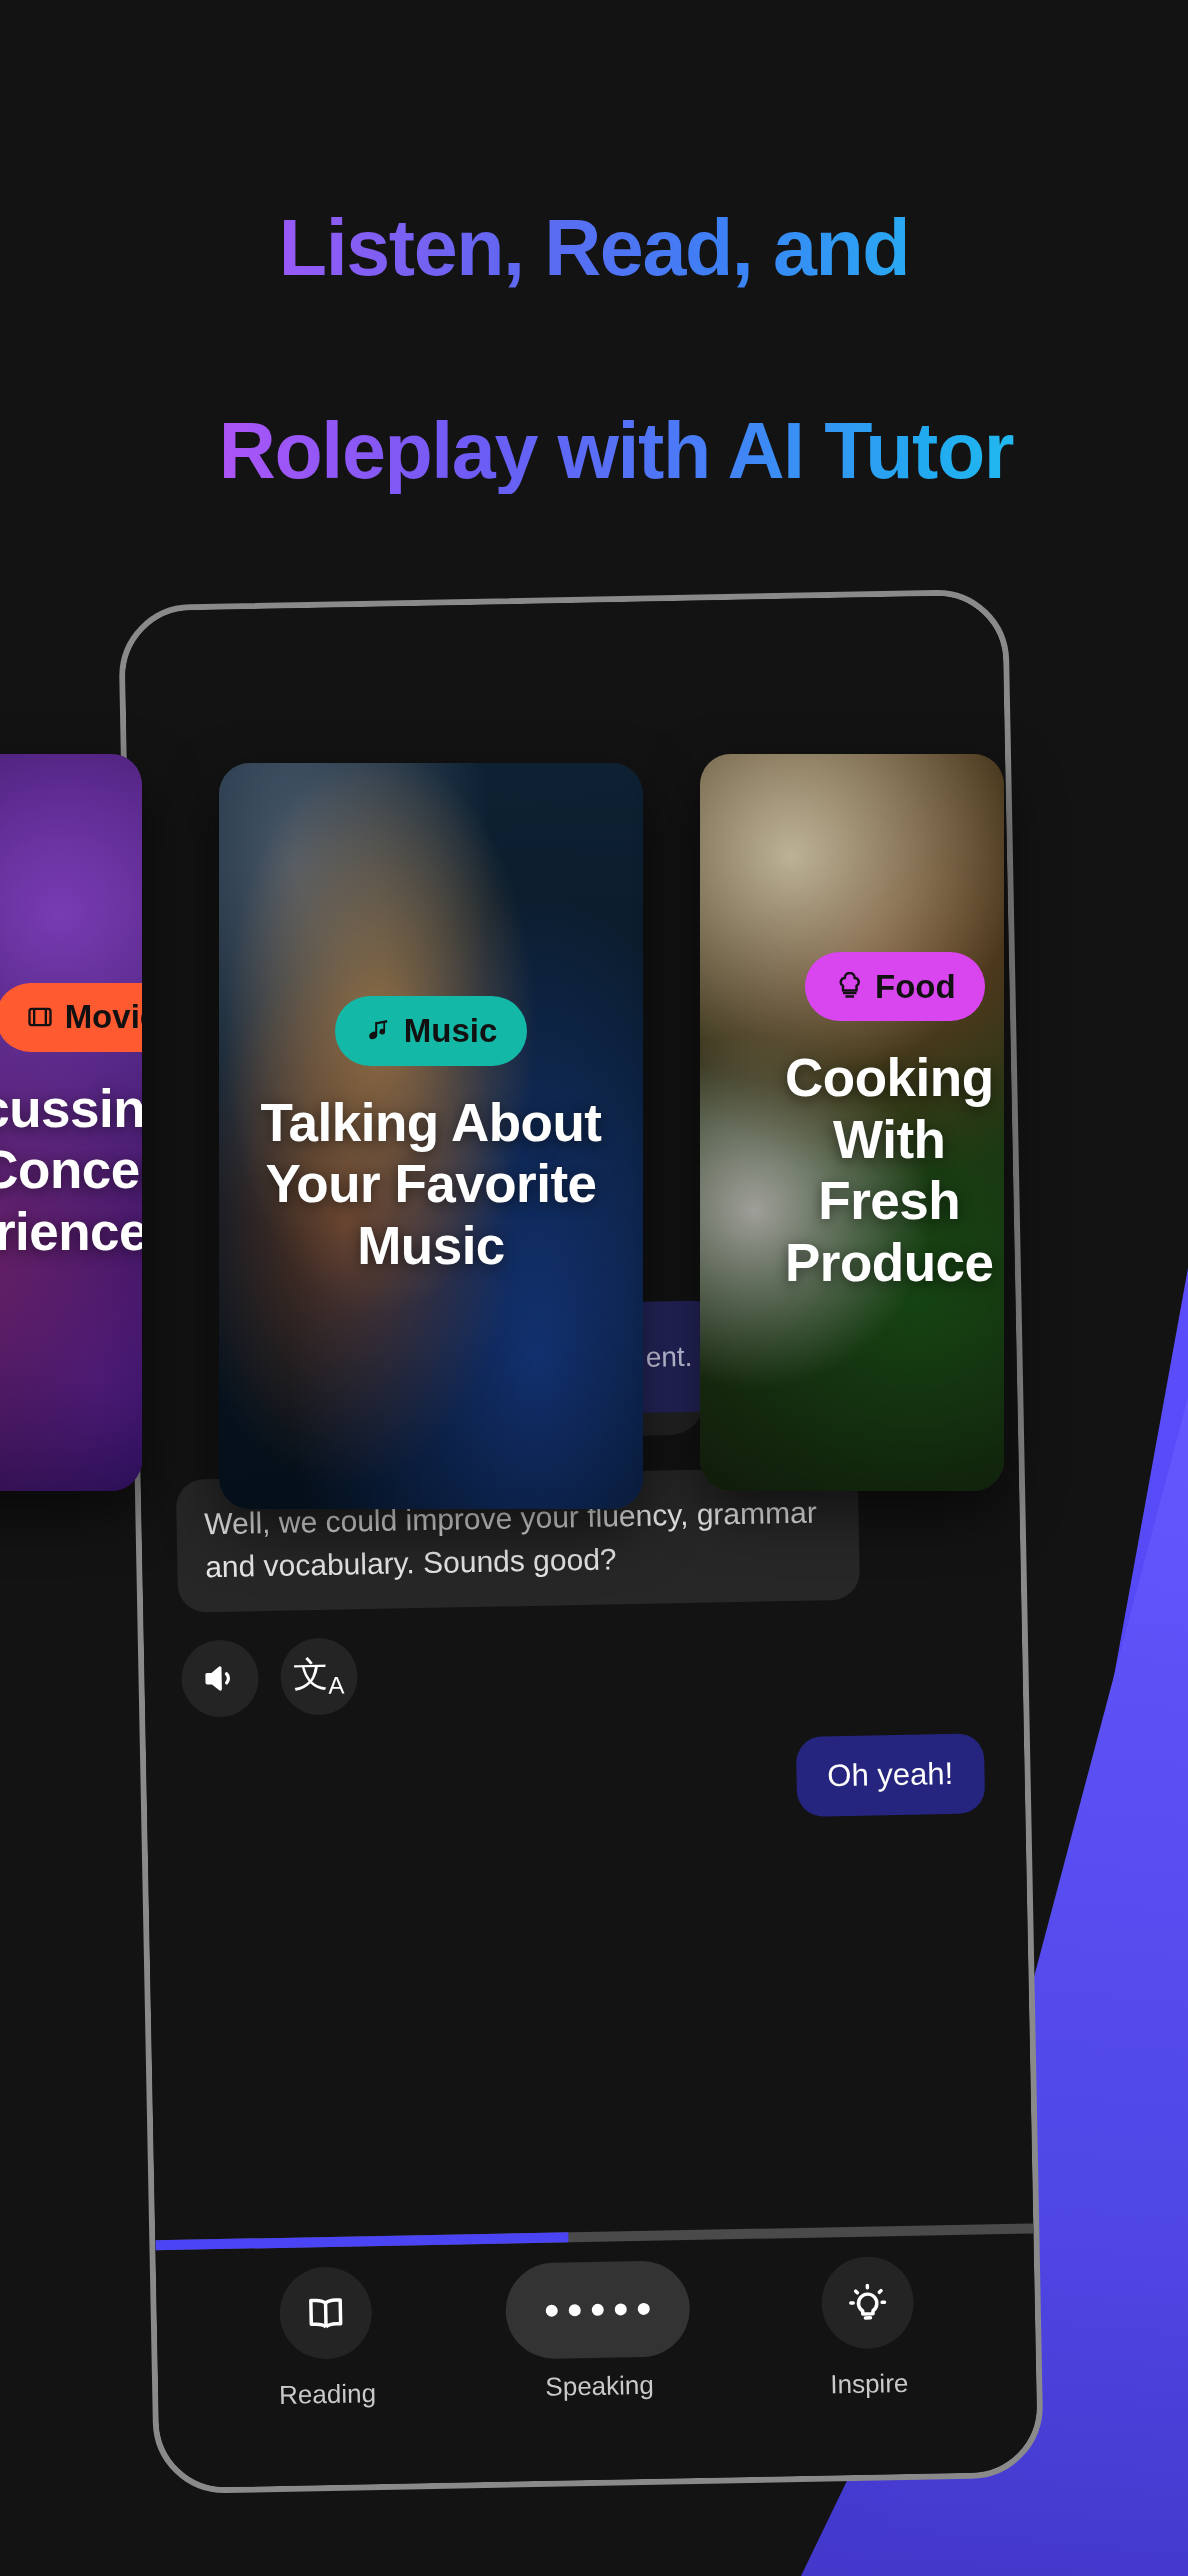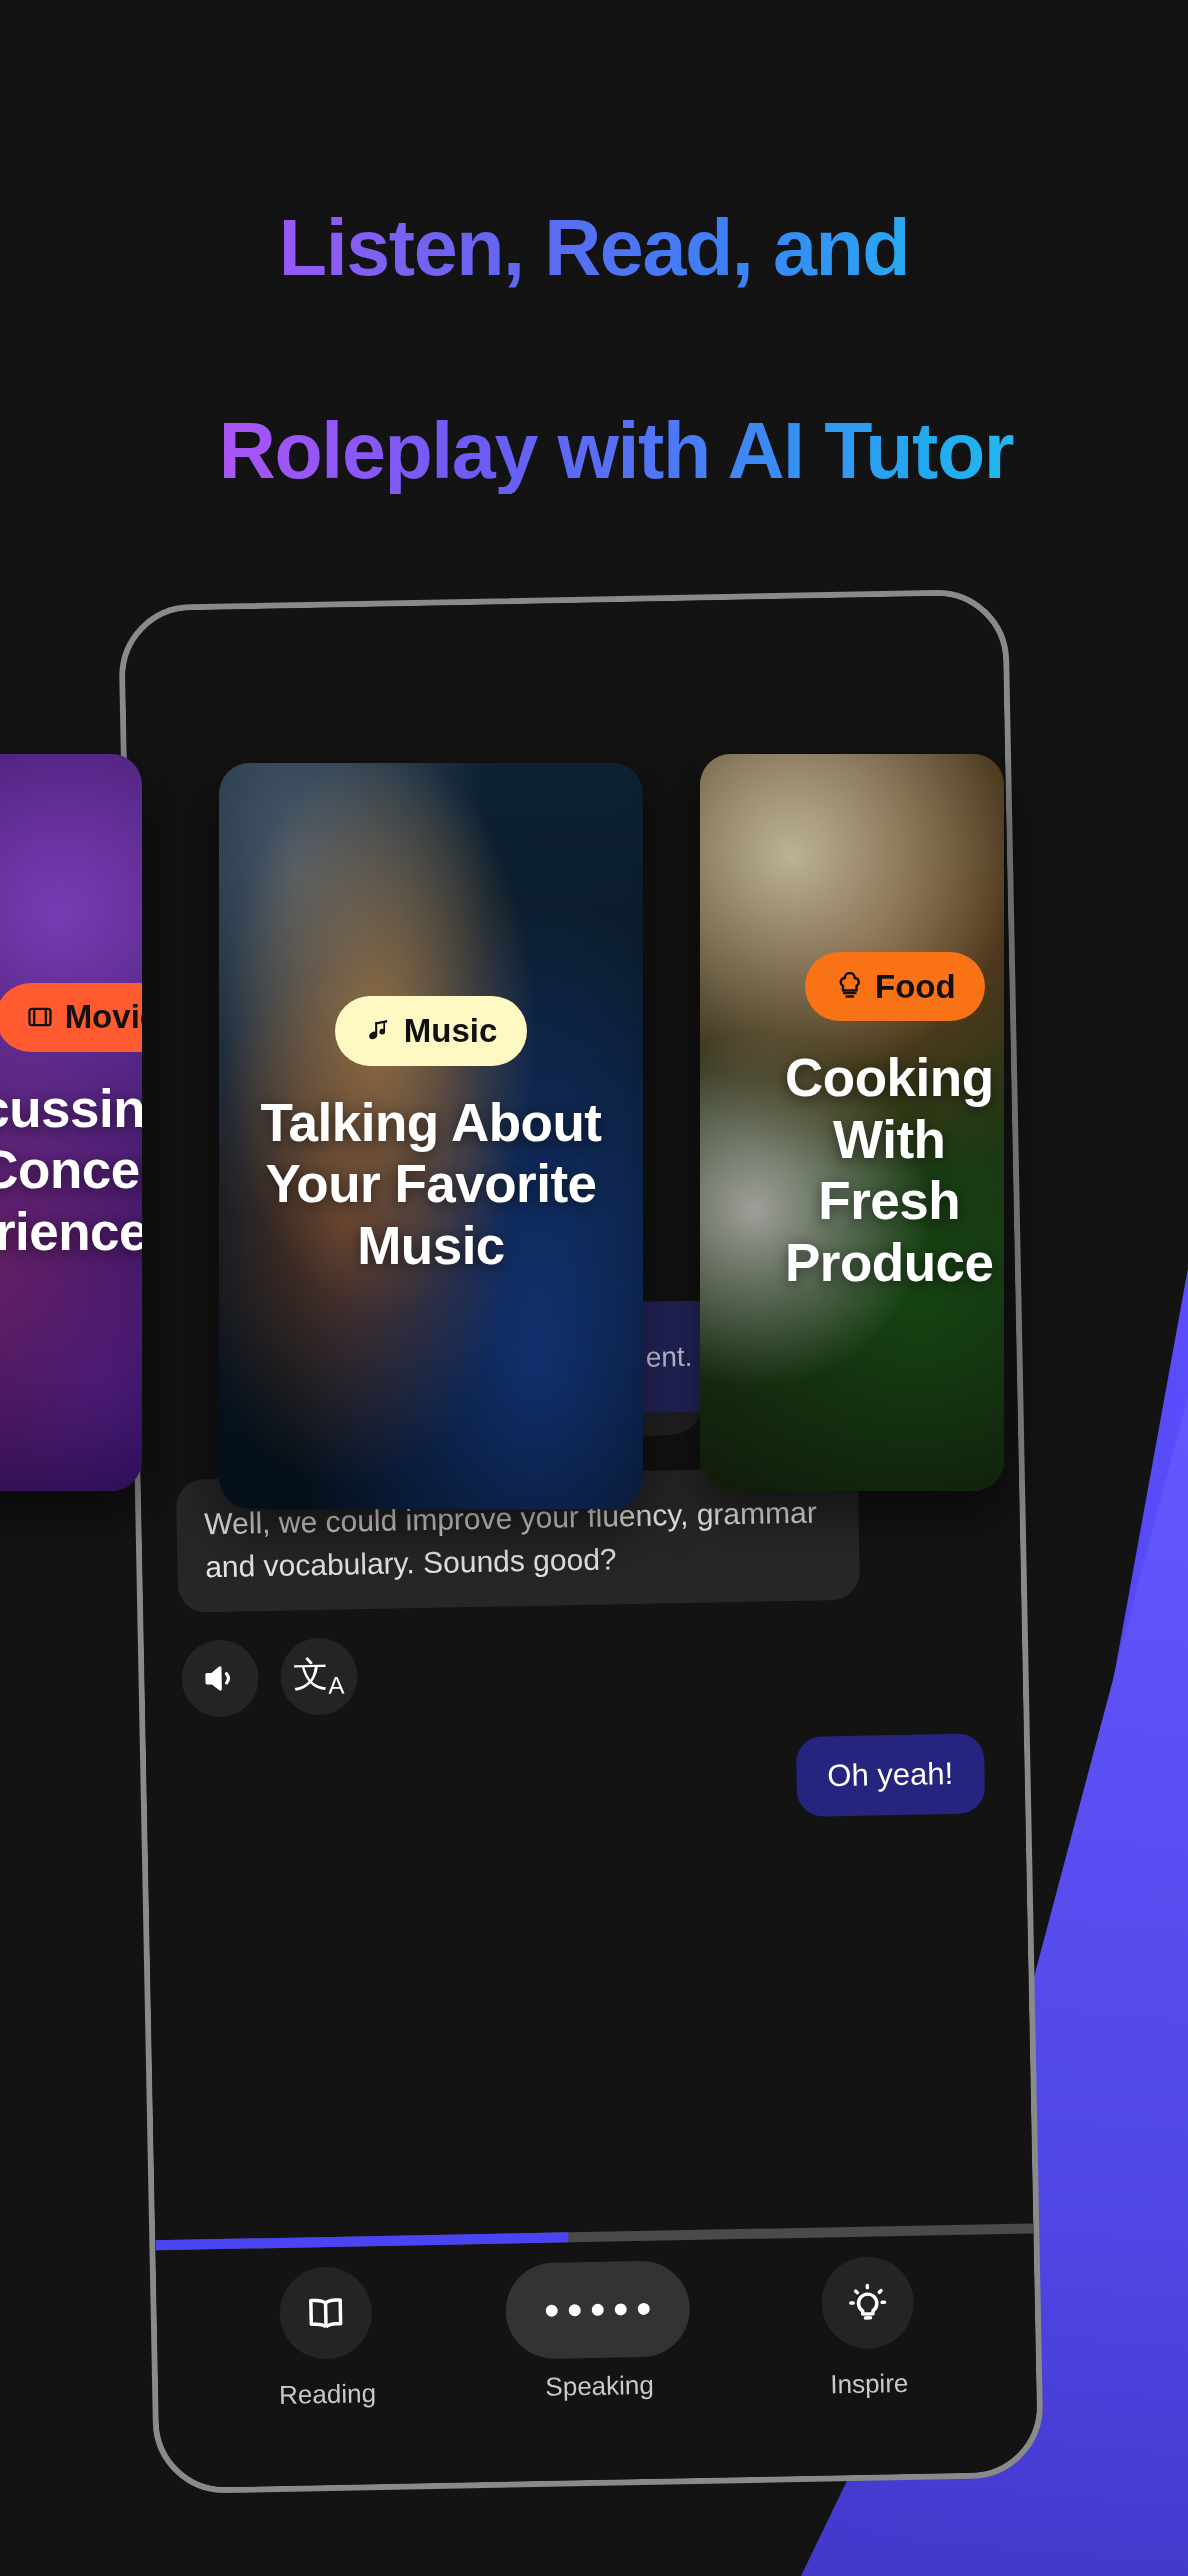--- a/index.html
+++ b/index.html
@@ -208,37 +208,37 @@
     width:424px; height:746px;
   }
   #card-center .photo {
     background:
       radial-gradient(ellipse at 38% 36%, rgba(232,168,90,.75), transparent 42%),
       radial-gradient(ellipse at 30% 62%, rgba(230,120,60,.55), transparent 40%),
       radial-gradient(ellipse at 75% 80%, rgba(37,99,235,.7), transparent 55%),
       radial-gradient(ellipse at 18% 14%, rgba(148,163,184,.55), transparent 40%),
       linear-gradient(170deg,#10283d 0%, #0d2236 45%, #081a2c 100%);
   }
-  #card-center .badge { background:#fef9c3; }
+  #card-center .badge { background:#14b8a6; }
 
   
   #card-right {
     left:700px; top:0px;
     width:304px; height:737px;
   }
   #card-right .photo {
     background:
       radial-gradient(circle at 30% 14%, rgba(245,235,200,.9), transparent 34%),
       radial-gradient(circle at 58% 25%, rgba(140,85,45,.95), transparent 42%),
       radial-gradient(circle at 18% 62%, rgba(248,246,240,.95), transparent 34%),
       radial-gradient(circle at 72% 74%, rgba(34,110,30,.95), transparent 55%),
       linear-gradient(165deg,#5a4426 0%, #2c3b18 55%, #1a2410 100%);
   }
   #card-right .card-inner { align-items:flex-start; padding-left:0; }
-  #card-right .badge { background:#f97316; margin-left:105px; }
+  #card-right .badge { background:#d946ef; margin-left:105px; }
   #card-right .card-title { margin-left:85px; text-align:center; }
 
   svg { display:block; }
 </style>
 </head>
 <body>
 
 <div class="blue-wedge"></div>
 <div class="blue-wedge2"></div>
 

